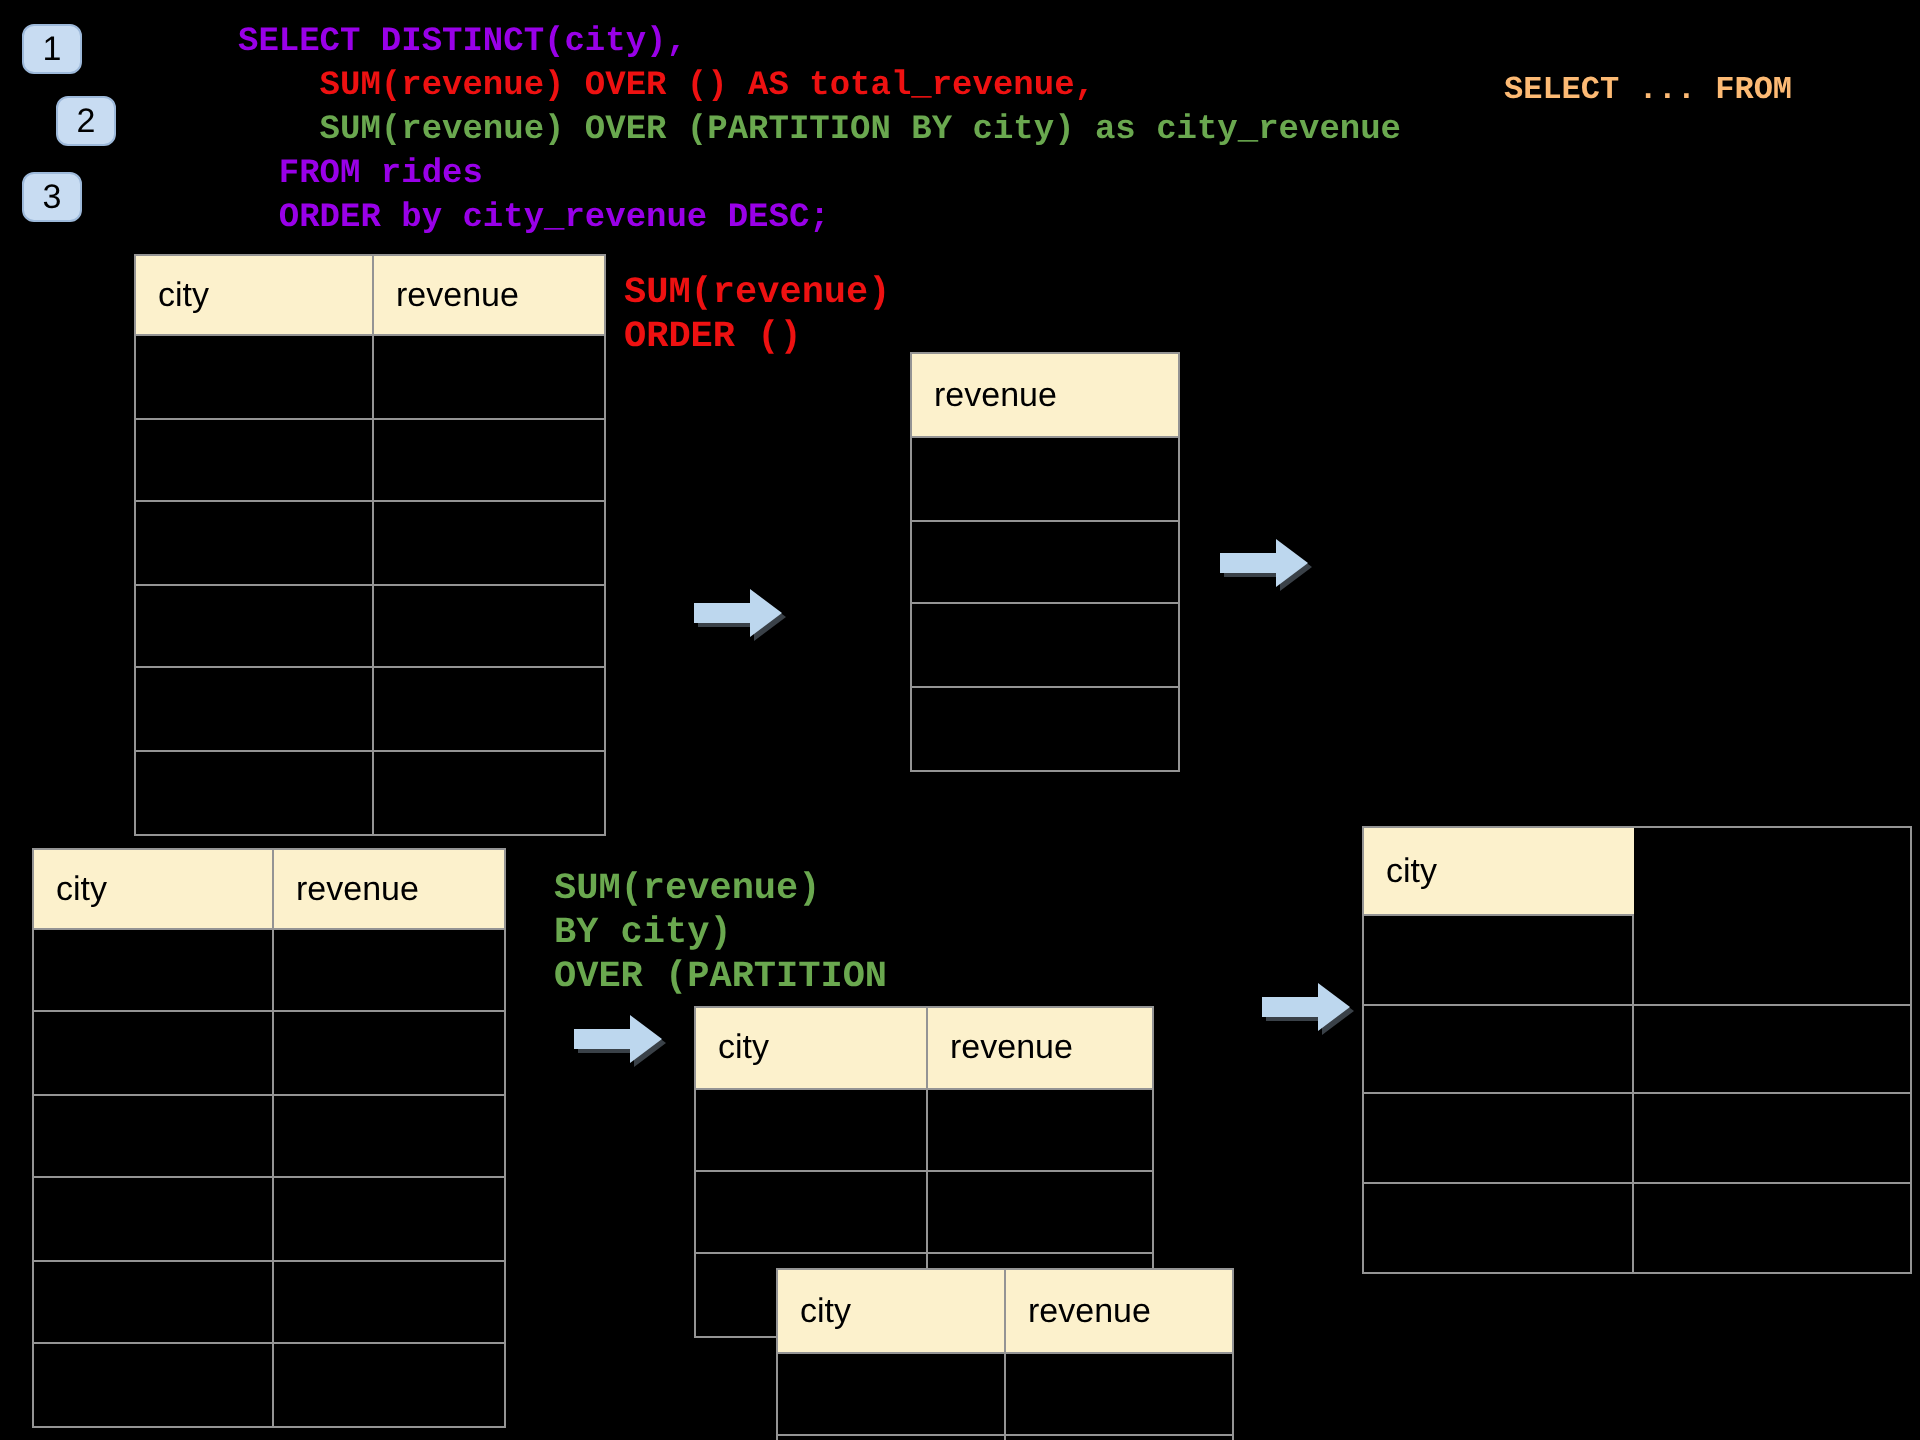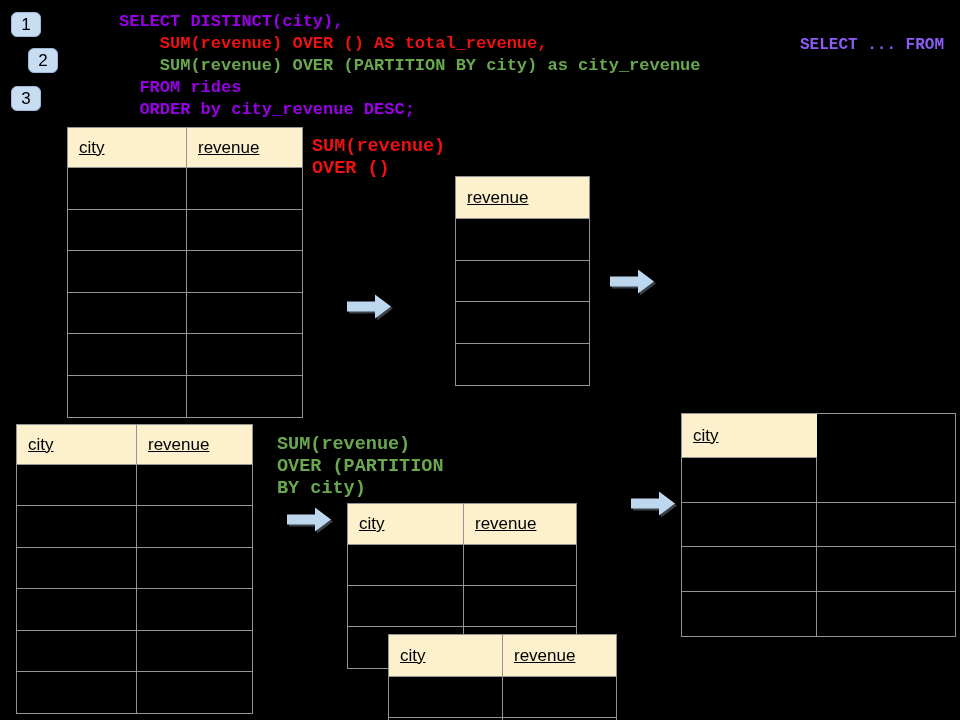--- a/index.html
+++ b/index.html
@@ -13,21 +13,21 @@
   #ann-total{left:312px;top:136px;font-size:18.5px;line-height:22px;}
   #ann-partition{left:277px;top:434px;font-size:18.5px;line-height:22px;}
   
   .badge{position:absolute;width:30px;height:25px;background:var(--badge-fill);
          border:1px solid var(--badge-border);border-radius:6px;box-sizing:border-box;
          display:flex;align-items:center;justify-content:center;
          font-size:17px;color:#000;}
   
   .table{position:absolute;border:1px solid var(--grid-border);background:#000;box-sizing:border-box;}
   .trow{display:flex;height:var(--rh);}
-  .trow.thead{height:var(--hh);text-decoration:underline;}
+  .trow.thead{height:var(--hh);}
   .tcell{box-sizing:border-box;border-right:1px solid var(--grid-border);
          border-bottom:1px solid var(--grid-border);background:#000;}
   .trow .tcell:last-child{border-right:0;}
   .table .trow:last-child .tcell{border-bottom:0;}
   .hcell{background:var(--header-fill) !important;color:#000;font-size:17px;
          display:flex;align-items:center;padding-left:11px;}
   
   .arrow{position:absolute;width:45px;height:25px;filter:drop-shadow(2px 2px 0 #3a4148);}
   .arrow svg{display:block;}
 </style>
@@ -35,25 +35,25 @@
 <body>
 
 <div id="stage">
 
   <div class="badge" style="left:11px;top:12px;">1</div>
   <div class="badge" style="left:28px;top:48px;">2</div>
   <div class="badge" style="left:11px;top:86px;">3</div>
 
   <div class="codeblock" id="sql-code"><div class="code-line" style="color: rgb(153, 0, 232);">SELECT DISTINCT(city),</div><div class="code-line" style="color: rgb(238, 17, 17);">    SUM(revenue) OVER () AS total_revenue,</div><div class="code-line" style="color: rgb(106, 168, 79);">    SUM(revenue) OVER (PARTITION BY city) as city_revenue</div><div class="code-line" style="color: rgb(153, 0, 232);">  FROM rides</div><div class="code-line" style="color: rgb(153, 0, 232);">  ORDER by city_revenue DESC;</div></div>
 
-  <div class="codeblock" id="side-note" style="color: #8b5cf6; margin-left: 48px;"><div class="code-line">SELECT ... FROM</div></div>
-
-  <div class="codeblock" id="ann-total" style="color: rgb(238, 17, 17);"><div class="code-line">SUM(revenue)</div><div class="code-line">OVER ()</div></div>
-
-  <div class="codeblock" id="ann-partition" style="color: rgb(106, 168, 79);"><div class="code-line">SUM(revenue)</div><div class="code-line">OVER (PARTITION</div><div class="code-line">BY city)</div></div>
+  <div class="codeblock" id="side-note" style="color: #fdba74;"><div class="code-line">SELECT ... FROM</div></div>
+
+  <div class="codeblock" id="ann-total" style="color: rgb(238, 17, 17);"><div class="code-line">SUM(revenue)</div><div class="code-line">ORDER ()</div></div>
+
+  <div class="codeblock" id="ann-partition" style="color: rgb(106, 168, 79);"><div class="code-line">SUM(revenue)</div><div class="code-line">BY city)</div><div class="code-line">OVER (PARTITION</div></div>
 
   <div class="table" style="left:67px;top:127px;width:236px;--hh:40px;--rh:41.5px;">
       <div class="trow thead">
         <div class="tcell hcell" style="flex: 0 0 119px;">city</div>
         <div class="tcell hcell" style="flex: 1 1 auto;">revenue</div>
       </div>
       <div class="trow">
         <div class="tcell" style="flex: 0 0 119px;"></div>
         <div class="tcell" style="flex: 1 1 auto;"></div>
       </div>

